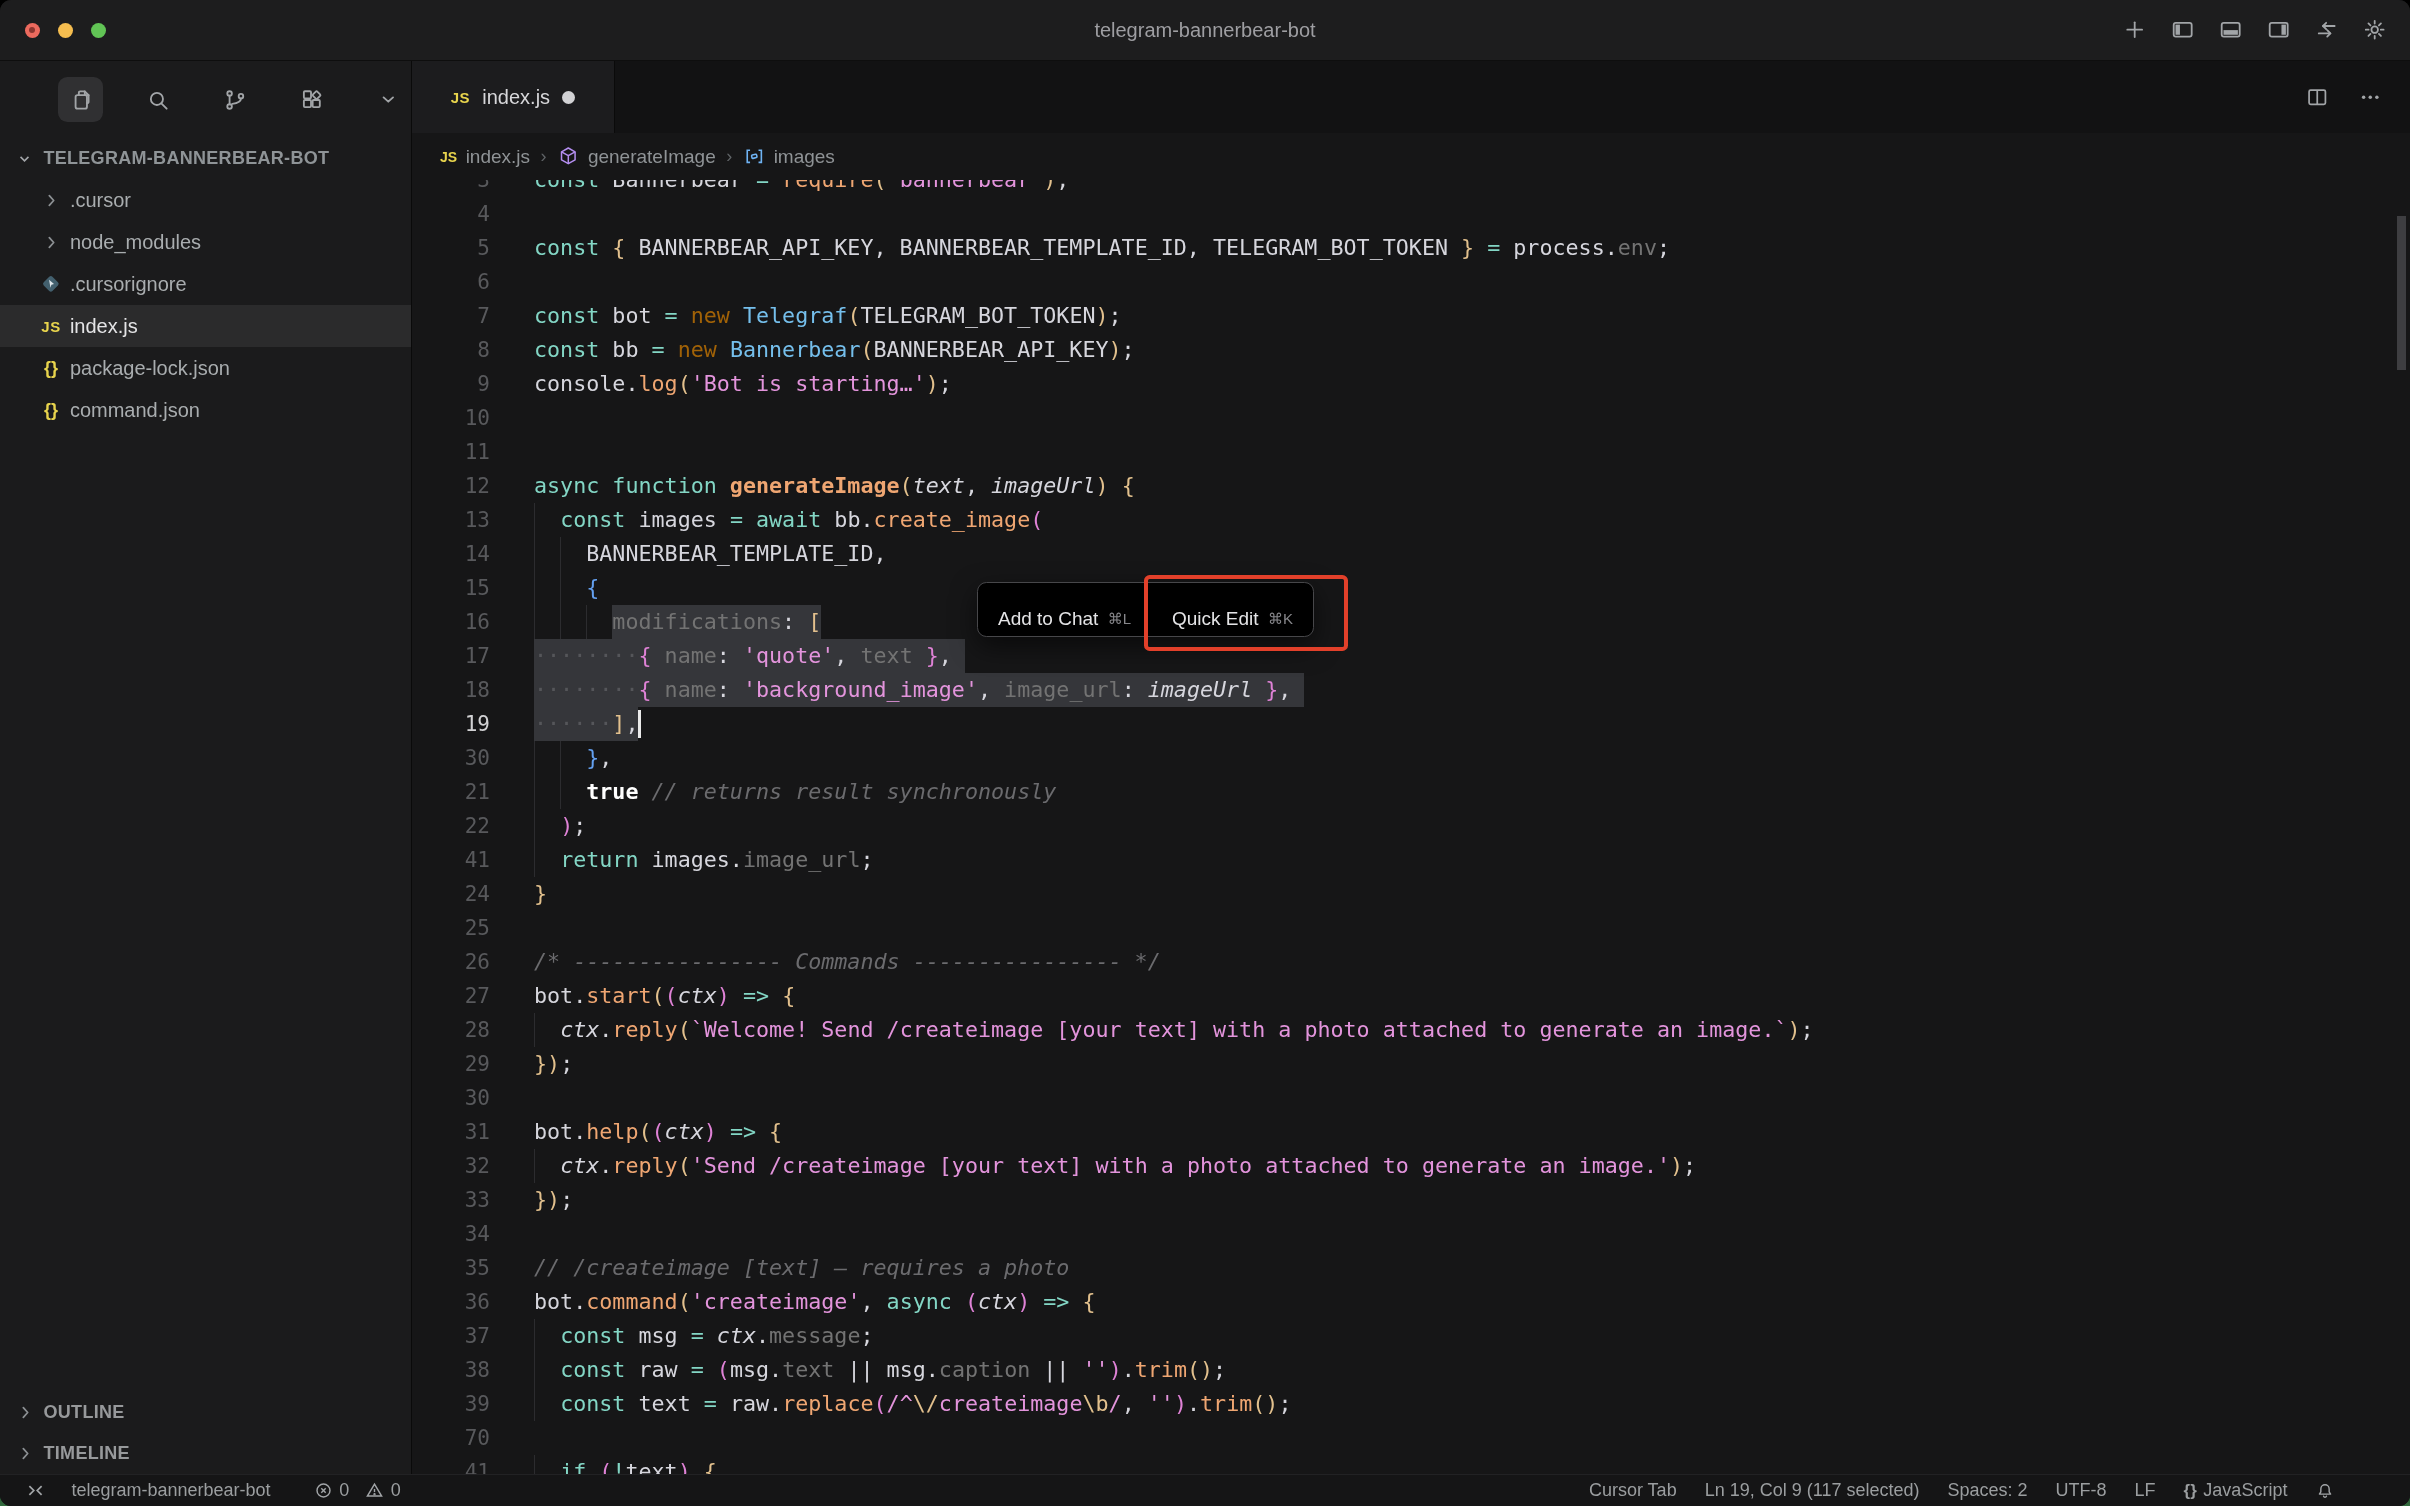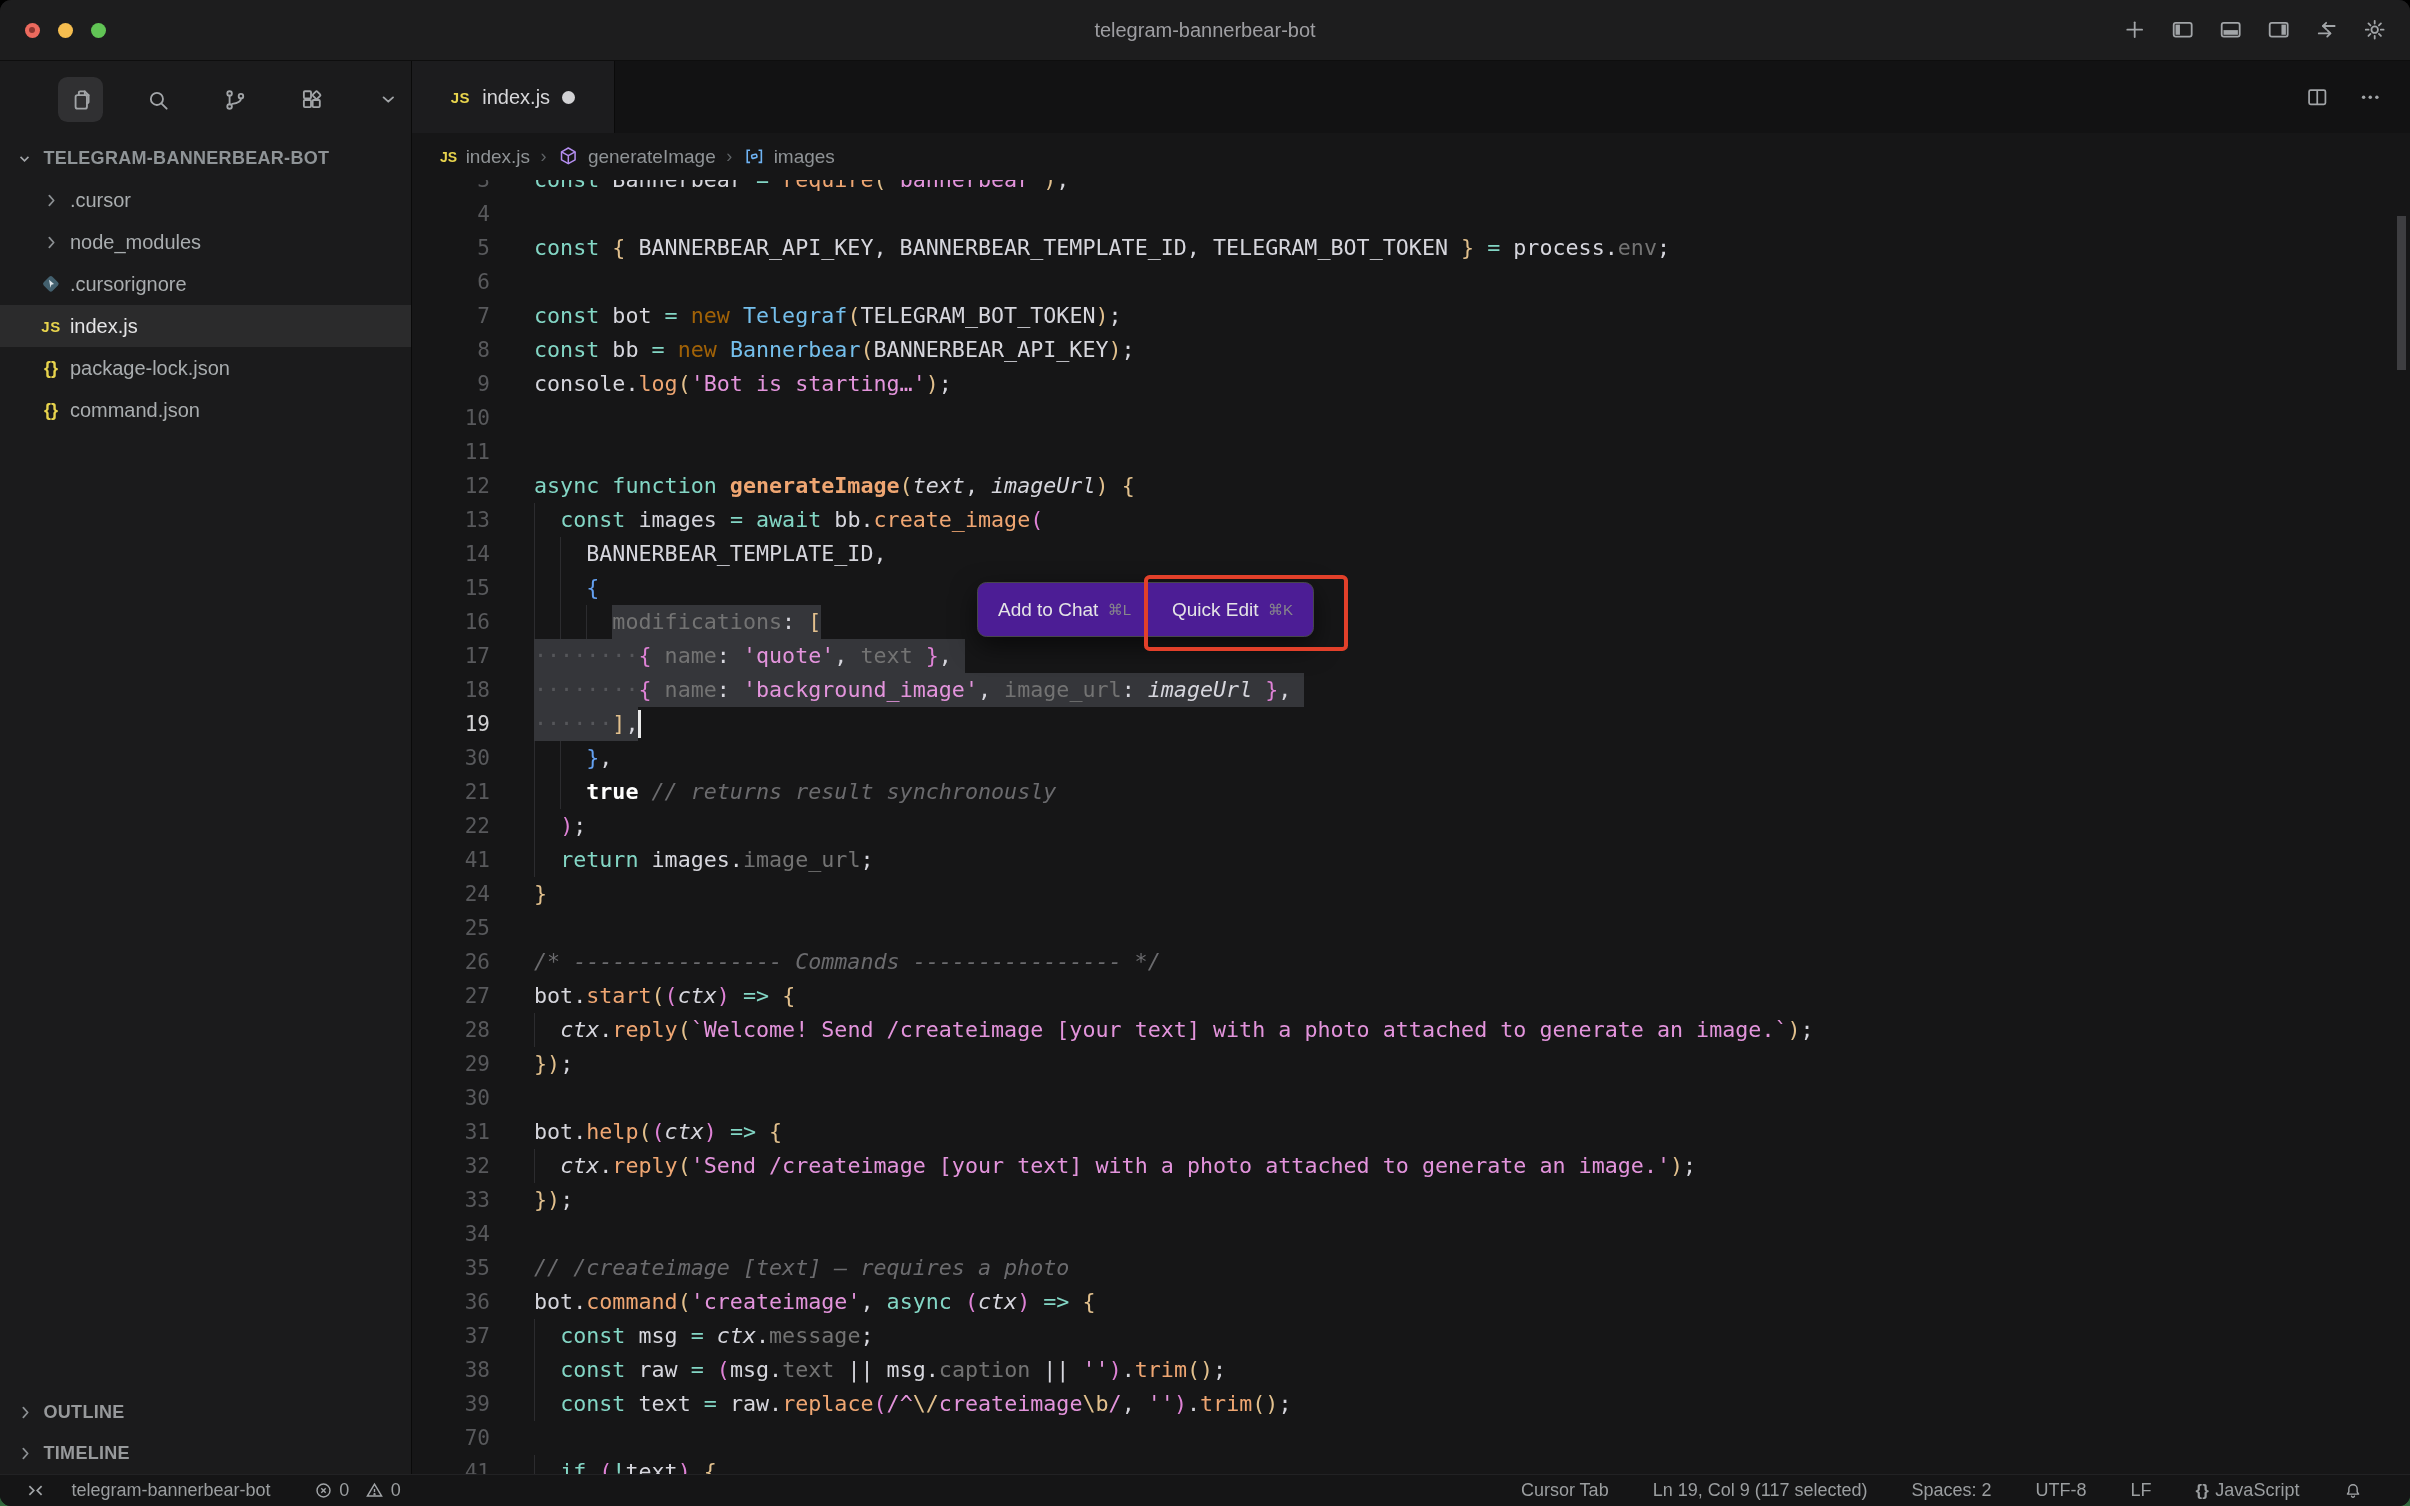--- a/index.html
+++ b/index.html
@@ -68,31 +68,31 @@
   .caret{position:absolute;top:2.8px;bottom:2.8px;width:2.4px;background:#eaeaea;z-index:3}
   .tk-w{color:#d6d6dd}.tk-kw{color:#83d6c5}.tk-nw{color:#a16207}.tk-cl{color:#75bfec}
   .tk-fn{color:#efa672}.tk-fnb{color:#efa672;font-weight:700}.tk-st{color:#e394dc}
   .tk-pr{color:#737373}.tk-pm{color:#d6d6dd;font-style:italic}.tk-cm{color:#6b6b6e;font-style:italic}
   .tk-by{color:#e2c08d}.tk-bp{color:#df82d6}.tk-bb{color:#64a0f0}.tk-op{color:#83d6c5}
   .tk-bt{color:#fff;font-weight:700}.tk-re{color:#e2c08d}.tk-ws{color:#55565a}
 
   .scroll-thumb{position:absolute;right:3.8px;top:36px;width:9.4px;height:154px;background:#3e3e41;z-index:4}
 
   
-  .popup{position:absolute;left:565px;top:402px;height:53px;display:flex;align-items:center;background:#4c1d95;border:0.9px solid #47474a;border-radius:9.4px;box-shadow:0 9.4px 26px rgba(0,0,0,.55);z-index:5;font-family:"Liberation Sans",sans-serif}
+  .popup{position:absolute;left:565px;top:402px;height:53px;display:flex;align-items:flex-end;background:#000000;border:0.9px solid #47474a;border-radius:9.4px;box-shadow:0 9.4px 26px rgba(0,0,0,.55);z-index:5;font-family:"Liberation Sans",sans-serif}
   .popup .pbtn{display:flex;align-items:center;gap:9.4px;padding:0 20px;font-size:19px;color:#e4e4e6;white-space:nowrap}
   .popup .ks{font-size:15px;color:#87878b}
   .popup .pdiv{width:0.9px;background:#47474a}
   .redbox{position:absolute;left:732px;top:395px;width:196px;height:68px;border:4.7px solid #e2402a;border-radius:5.6px;z-index:6;pointer-events:none}
 
   
   .statusbar{height:31px;flex:0 0 auto;background:#151516;border-top:0.9px solid #222224;display:flex;align-items:center;font-size:18px;color:#9b9ea0}
   .sb-left{display:flex;align-items:center;gap:0;padding-left:24.5px}
   .sb-item{display:flex;align-items:center;gap:6.6px;white-space:nowrap}
-  .sb-right{margin-left:auto;display:flex;align-items:center;gap:44px;padding-right:40px}
+  .sb-right{margin-left:auto;display:flex;align-items:center;gap:28px;padding-right:68px}
 </style>
 </head>
 <body>
 
 <div class="window">
 
   <div class="titlebar">
     <div class="lights">
       <span class="light red"></span>
       <span class="light yellow"></span>

